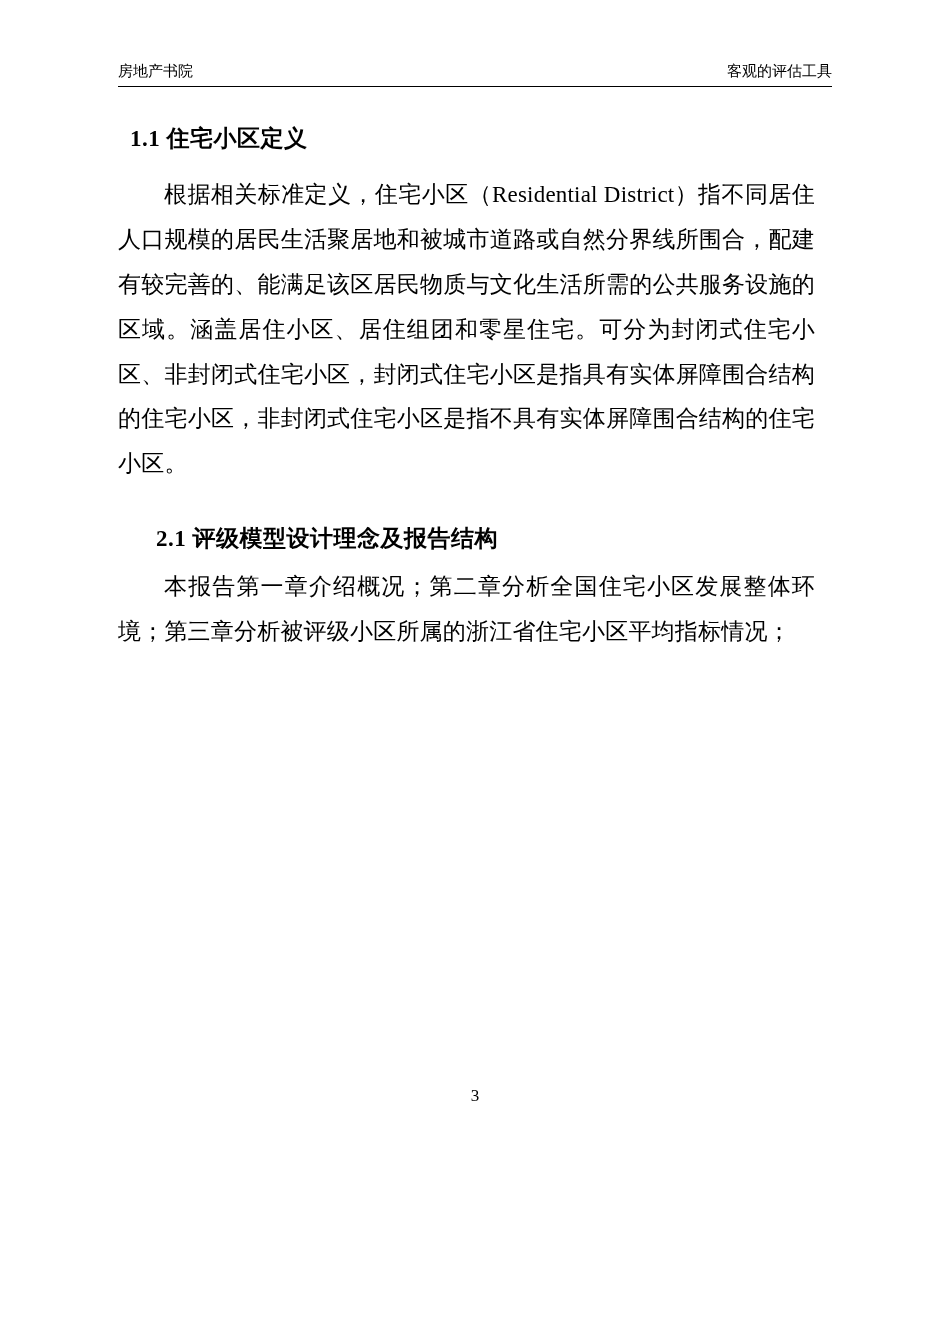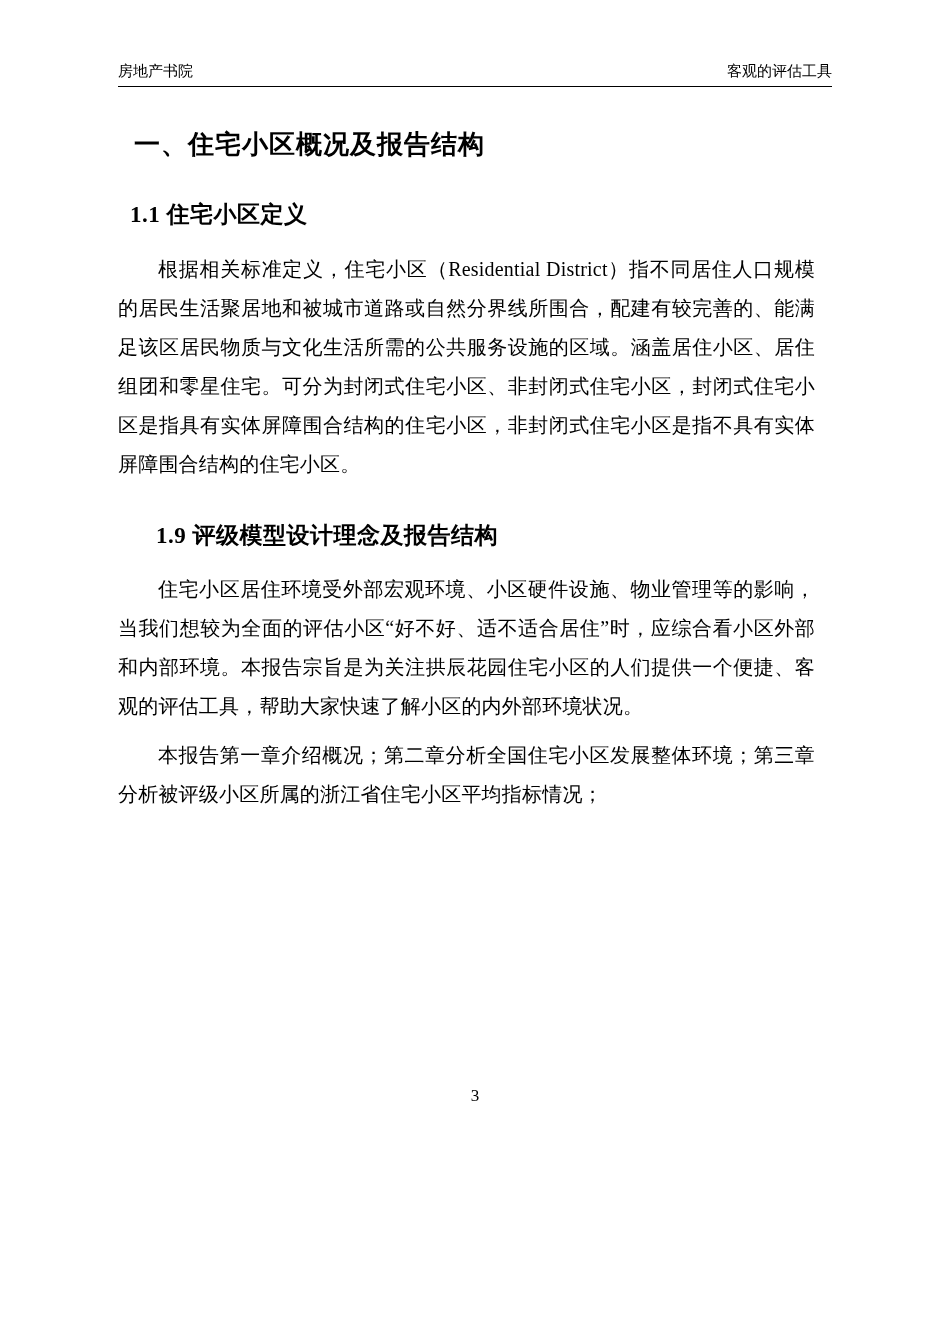--- a/index.html
+++ b/index.html
@@ -55,21 +55,21 @@
     font-weight: bold;
     margin: 36px 0 0 0;
     padding-left: 12px;
     letter-spacing: 0.5px;
     line-height: 1.4;
   }
   h2.sub.indent {
     padding-left: 38px;
   }
   p.body {
-    font-size: 20px;
+    font-size: 23px;
     line-height: 1.95;
     margin: 18px 17px 0 0;
     text-align: justify;
     text-justify: inter-ideograph;
     text-indent: 2em;
     letter-spacing: 0.2px;
   }
   p.body.tight {
     margin-top: 10px;
   }
@@ -88,31 +88,29 @@
 
 <div class="page">
 
   <div class="content">
 
     <div class="header">
       <div class="header-left">房地产书院</div>
       <div class="header-right">客观的评估工具</div>
     </div>
 
-    <h1 class="sec">一、住宅小区概况及报告结构</h1>
 
     <h2 class="sub">1.1  住宅小区定义</h2>
 
     <p class="body">根据相关标准定义，住宅小区（Residential District）指不同居住人口规模的居民生活聚居地和被城市道路或自然分界线所围合，配建有较完善的、能满足该区居民物质与文化生活所需的公共服务设施的区域。涵盖居住小区、居住组团和零星住宅。可分为封闭式住宅小区、非封闭式住宅小区，封闭式住宅小区是指具有实体屏障围合结构的住宅小区，非封闭式住宅小区是指不具有实体屏障围合结构的住宅小区。</p>
 
 
 
-    <h2 class="sub indent">1.9  评级模型设计理念及报告结构</h2>
+    <h2 class="sub indent">2.1  评级模型设计理念及报告结构</h2>
 
-    <p class="body">住宅小区居住环境受外部宏观环境、小区硬件设施、物业管理等的影响，当我们想较为全面的评估小区“好不好、适不适合居住”时，应综合看小区外部和内部环境。本报告宗旨是为关注拱辰花园住宅小区的人们提供一个便捷、客观的评估工具，帮助大家快速了解小区的内外部环境状况。</p>
 
     <p class="body tight">本报告第一章介绍概况；第二章分析全国住宅小区发展整体环境；第三章分析被评级小区所属的浙江省住宅小区平均指标情况；</p>
 
   </div>
 
   <div class="footer">3</div>
 
 </div>
 
 </body></html>

